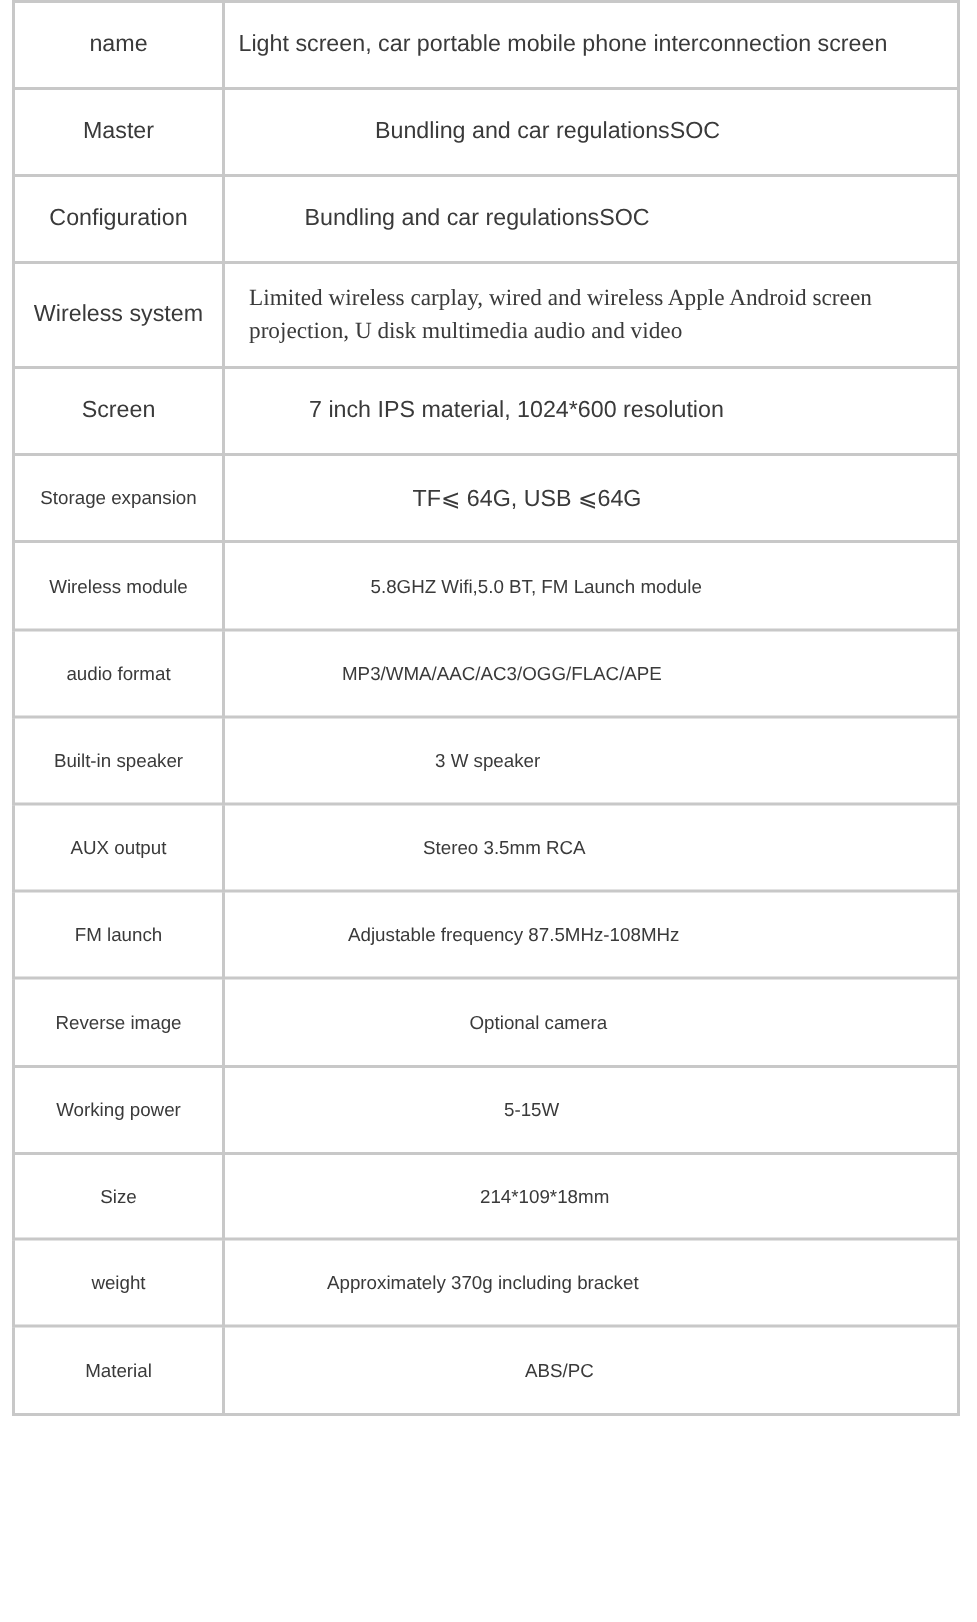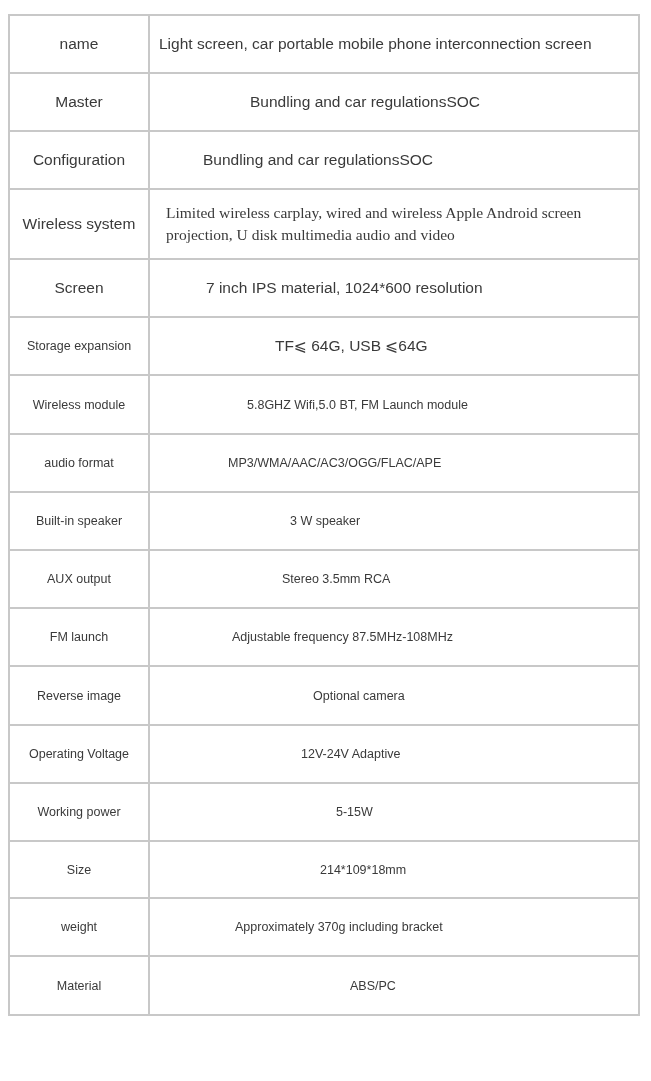--- a/index.html
+++ b/index.html
@@ -11,21 +11,21 @@
       width: 651px;
       height: 1081px;
       position: relative;
       overflow: hidden;
       font-family: "Liberation Sans", "DejaVu Sans", sans-serif;
       color: #3a3a3a;
     }
     .spec-table {
       position: absolute;
       left: 8px;
-      top: 14px;
+      top: 0;
       width: 630px;
       border-collapse: collapse;
       table-layout: fixed;
       border: 2px solid #c8c8c8;
     }
     .spec-table td {
       border: 2px solid #c8c8c8;
       padding: 0;
       vertical-align: middle;
       overflow: hidden;
@@ -101,33 +101,29 @@
     </tr>
     <tr style="height:58px">
       <td class="lbl sm">FM launch</td>
       <td class="val sm" style="padding-left:82px">Adjustable frequency 87.5MHz-108MHz</td>
     </tr>
     <tr style="height:59px">
       <td class="lbl sm">Reverse image</td>
       <td class="val sm" style="padding-left:163px">Optional camera</td>
     </tr>
     <tr style="height:58px">
-      <td class="lbl sm">Operating Voltage</td>
-      <td class="val sm" style="padding-left:151px">12V-24V Adaptive</td>
-    </tr>
-    <tr style="height:58px">
       <td class="lbl sm">Working power</td>
       <td class="val sm" style="padding-left:186px">5-15W</td>
     </tr>
     <tr style="height:57px">
       <td class="lbl sm">Size</td>
       <td class="val sm" style="padding-left:170px">214*109*18mm</td>
     </tr>
     <tr style="height:58px">
       <td class="lbl sm">weight</td>
-      <td class="val sm" style="padding-left:85px">Approximately 370g including bracket</td>
+      <td class="val sm" style="padding-left:68px">Approximately 370g including bracket</td>
     </tr>
     <tr style="height:59px">
       <td class="lbl sm">Material</td>
       <td class="val sm" style="padding-left:200px">ABS/PC</td>
     </tr>
   </tbody>
 </table>
 
 </body></html>

